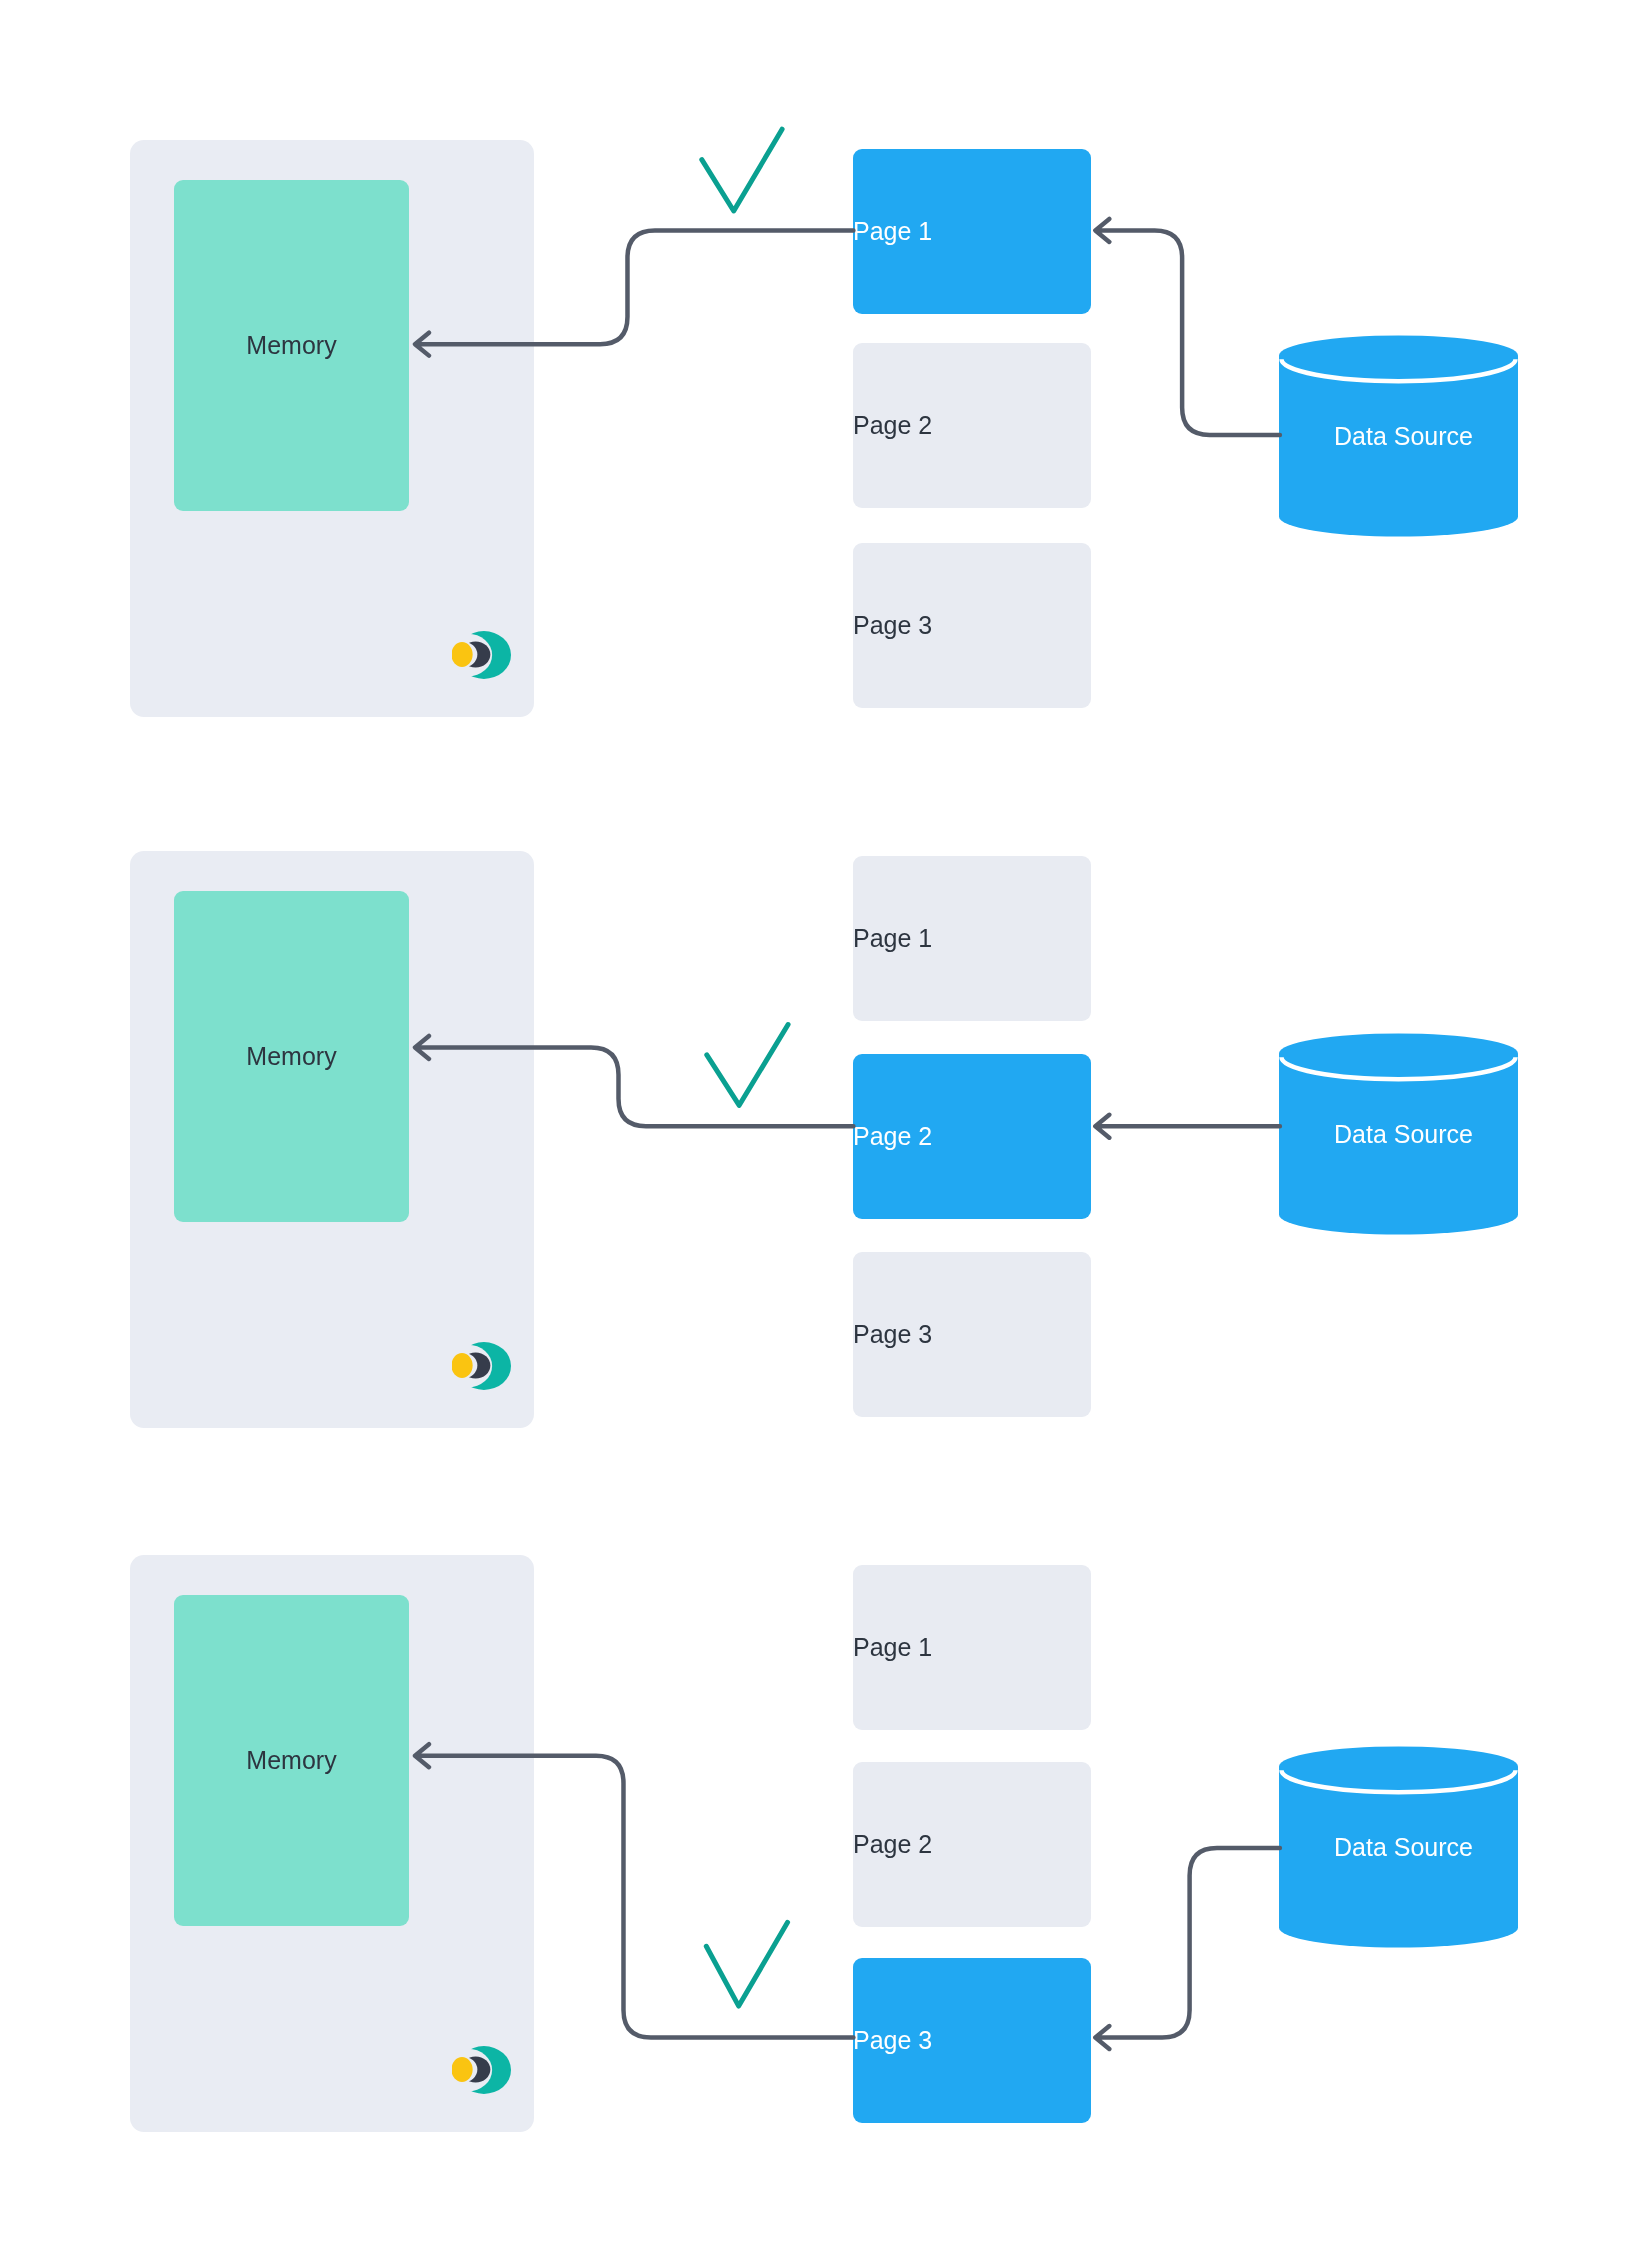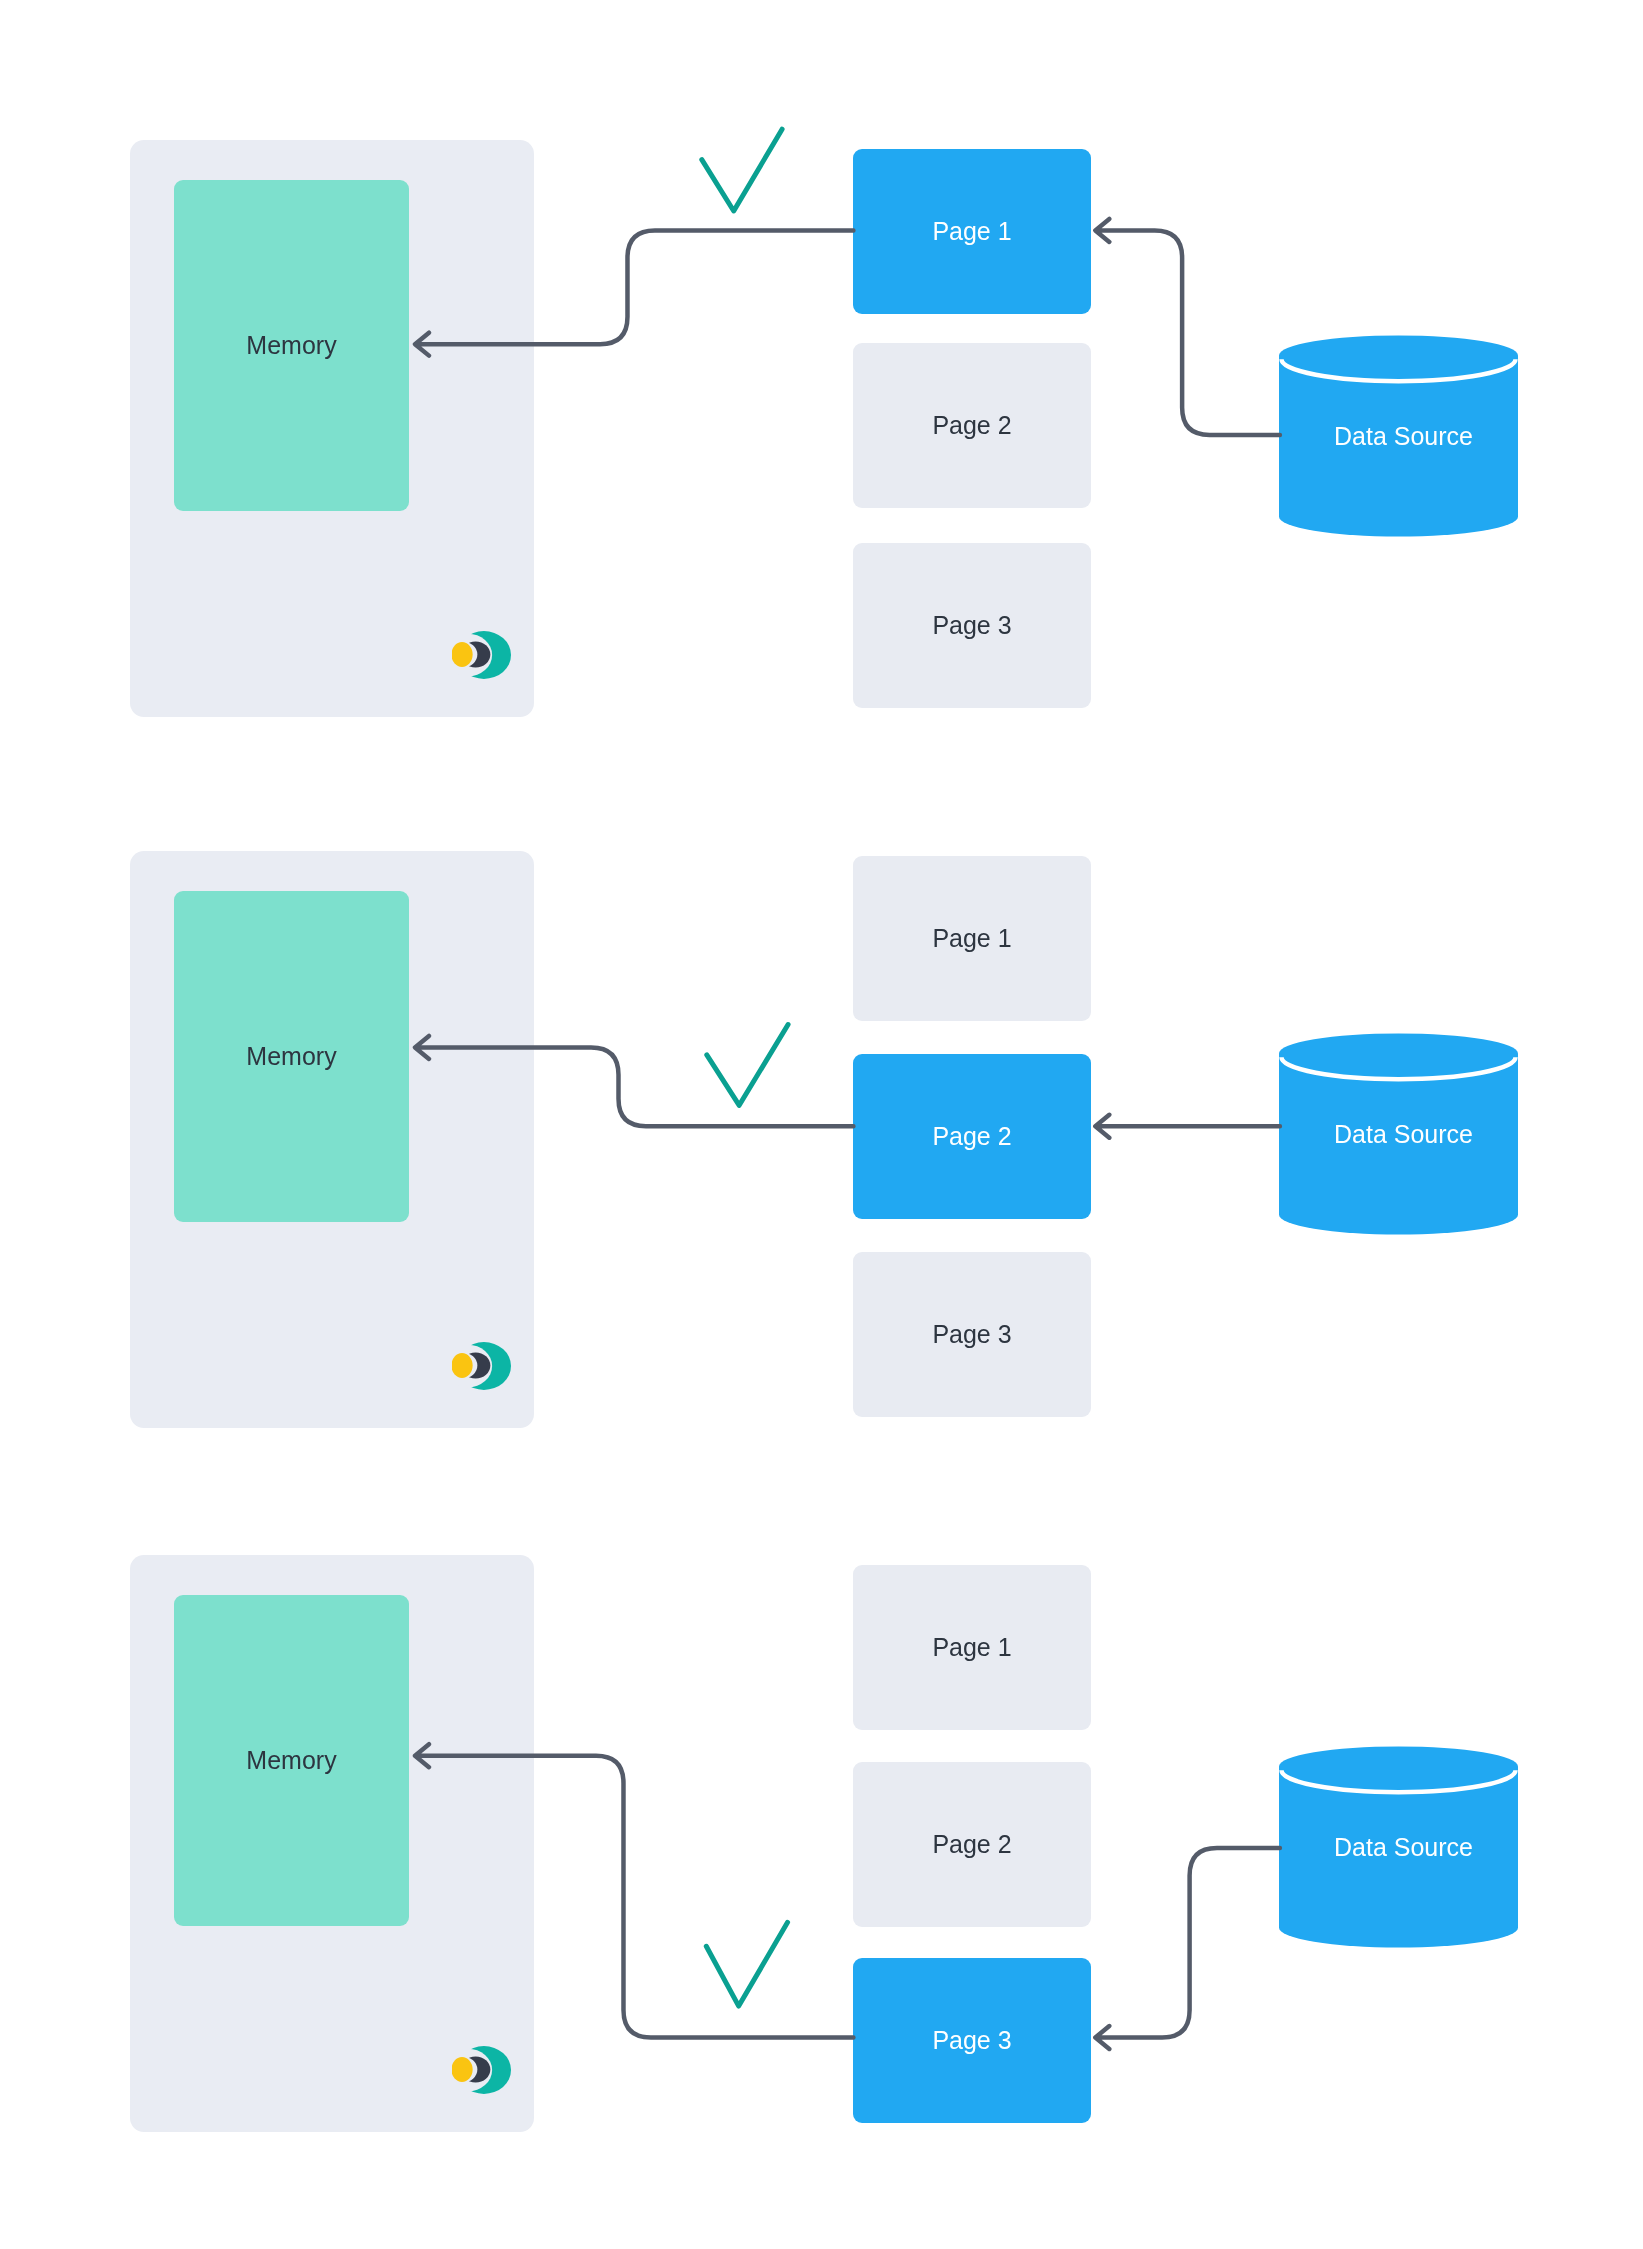--- a/index.html
+++ b/index.html
@@ -36,21 +36,21 @@
   }
   .memory-box span{font-size:25px;color:var(--text-dark);}
   .logo{position:absolute;left:322px;top:489px;width:59px;height:52px;}
   .lg-teal{fill:var(--logo-teal);}
   .lg-white{fill:var(--panel-bg);}
   .lg-dark{fill:var(--logo-dark);}
   .lg-yellow{fill:var(--logo-yellow);}
   .page{
     position:absolute;left:853px;width:238px;height:165px;
     background:var(--page-inactive-bg);border-radius:9px;
-    display:flex;align-items:center;justify-content:center;
+    display:flex;align-items:center;justify-content:flex-start;
     font-size:25px;color:var(--text-dark);
   }
   .page.active{background:var(--page-active-bg);color:var(--text-light);}
   .cyl{position:absolute;left:1279px;width:249px;height:202px;}
   .cyl svg{position:absolute;left:0;top:0;}
   .cyl-body{fill:var(--page-active-bg);}
   .cyl-line{fill:none;stroke:#ffffff;stroke-width:9;}
   .cyl-label{
     position:absolute;left:0;top:0;width:100%;height:100%;
     display:flex;align-items:center;justify-content:center;

